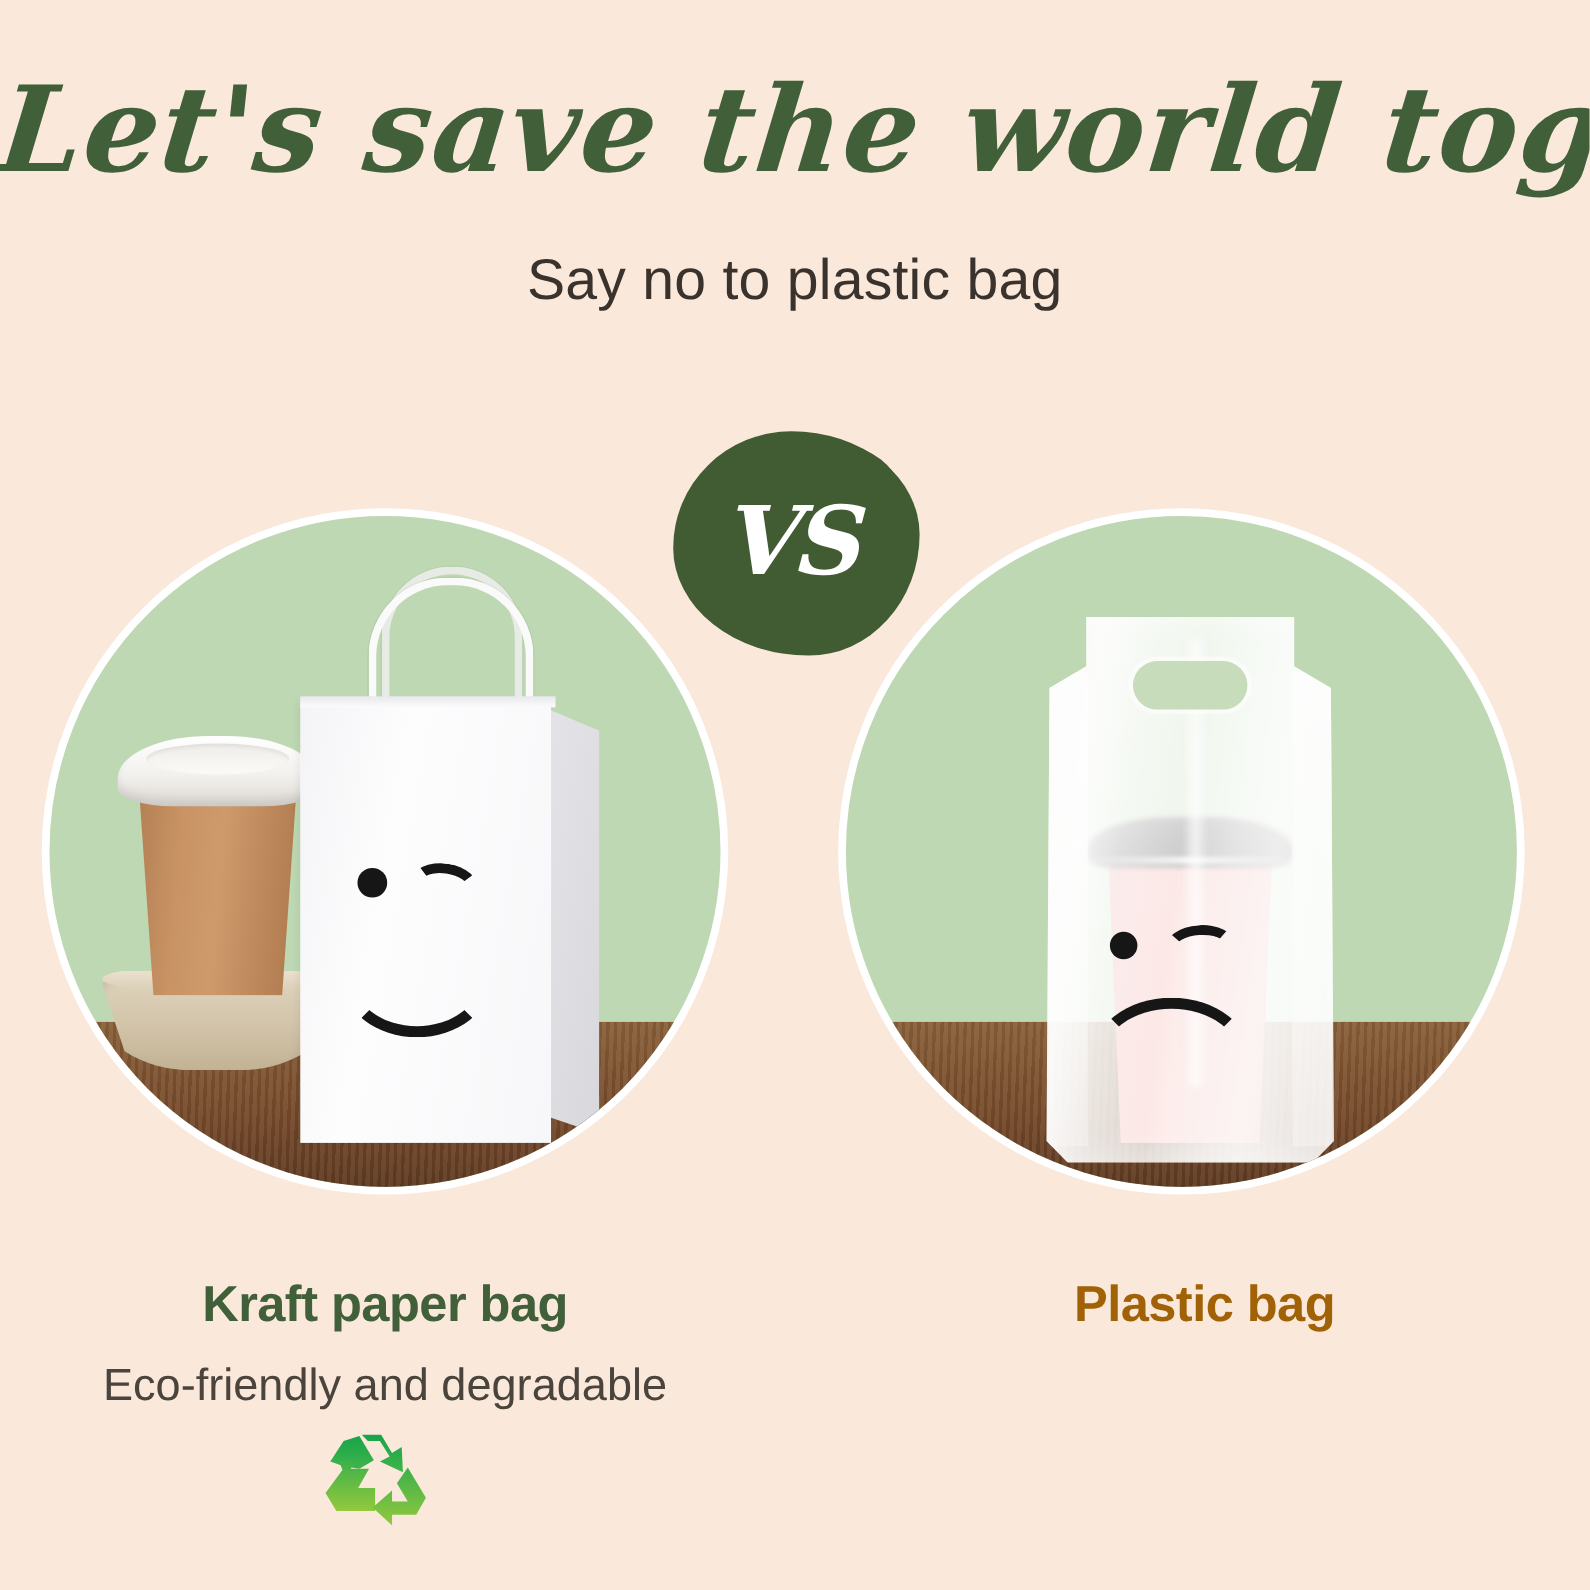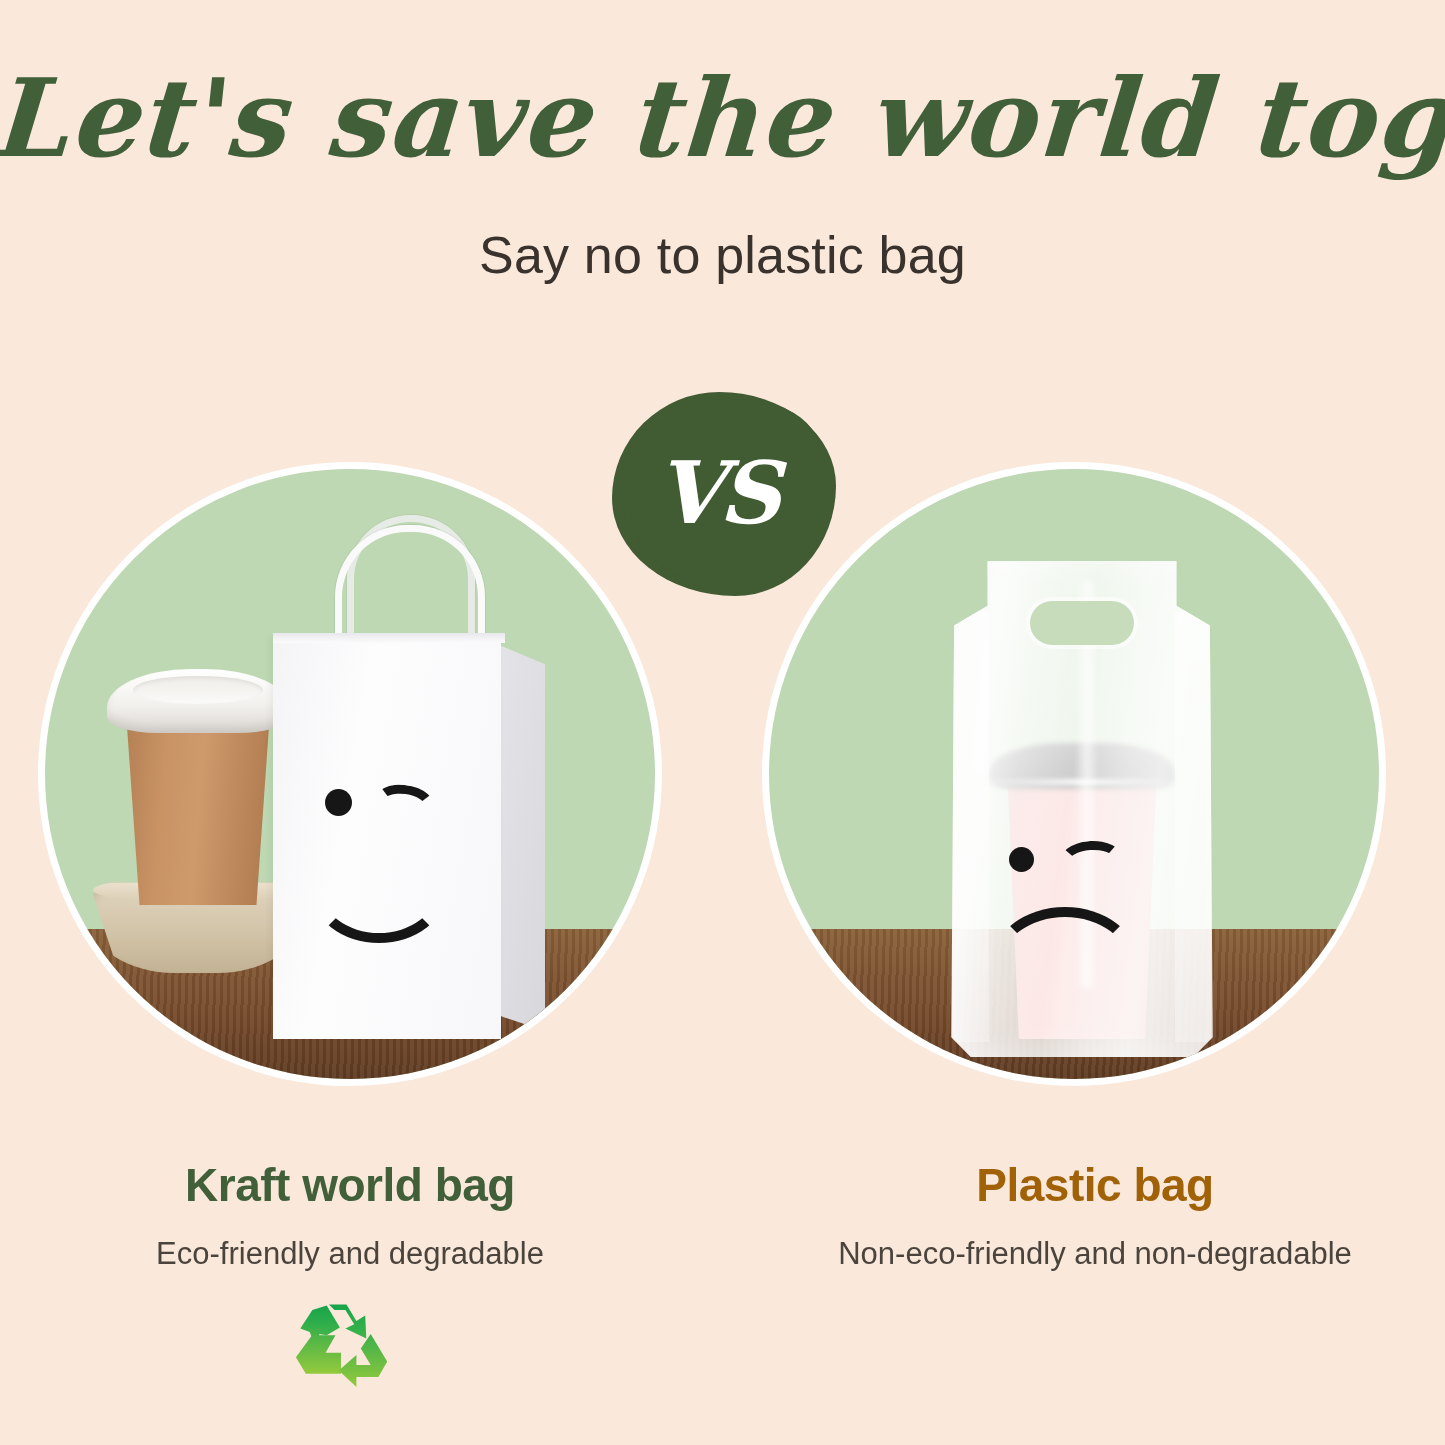--- a/index.html
+++ b/index.html
@@ -248,21 +248,21 @@
   .caption-block { position:absolute; width:680px; text-align:center; }
   .caption-block.left  { left:10px;  top:1158px; }
   .caption-block.right { left:755px; top:1158px; }
   .cap-title {
     font-size:46px; font-weight:700; letter-spacing:-0.5px;
   }
   .cap-title.green { color:#41603A; }
   .cap-title.gray  { color:#a16207; }
   .cap-sub {
     margin-top:24px;
-    font-size:31px; font-weight:400; color:#4A443D;
+    font-size:41px; font-weight:400; color:#4A443D;
   }
 
   
   .recycle { position:absolute; left:282px; top:1300px; width:118px; height:110px; }
 </style>
 </head>
 <body>
 
 <div class="stage">
 
@@ -320,27 +320,26 @@
 
         <div class="eye-dot"></div>
         <div class="wink-arc"></div>
         <div class="frown-arc"></div>
       </div>
 
     </div>
   </div>
 
   <div class="caption-block left">
-    <div class="cap-title green">Kraft world bag</div>
+    <div class="cap-title green">Kraft paper bag</div>
     <div class="cap-sub">Eco-friendly and degradable</div>
   </div>
 
   <div class="caption-block right">
     <div class="cap-title gray">Plastic bag</div>
-    <div class="cap-sub">Non-eco-friendly and non-degradable</div>
   </div>
 
   <div class="recycle">
     <svg viewBox="0 0 100 100" width="118" height="110" aria-hidden="true">
       <defs>
         <linearGradient id="gTop" x1="0" y1="0" x2="0" y2="1">
           <stop offset="0%" stop-color="#17A44A"></stop>
           <stop offset="100%" stop-color="#3FB54A"></stop>
         </linearGradient>
         <linearGradient id="gLeft" x1="0" y1="0" x2="0" y2="1">

